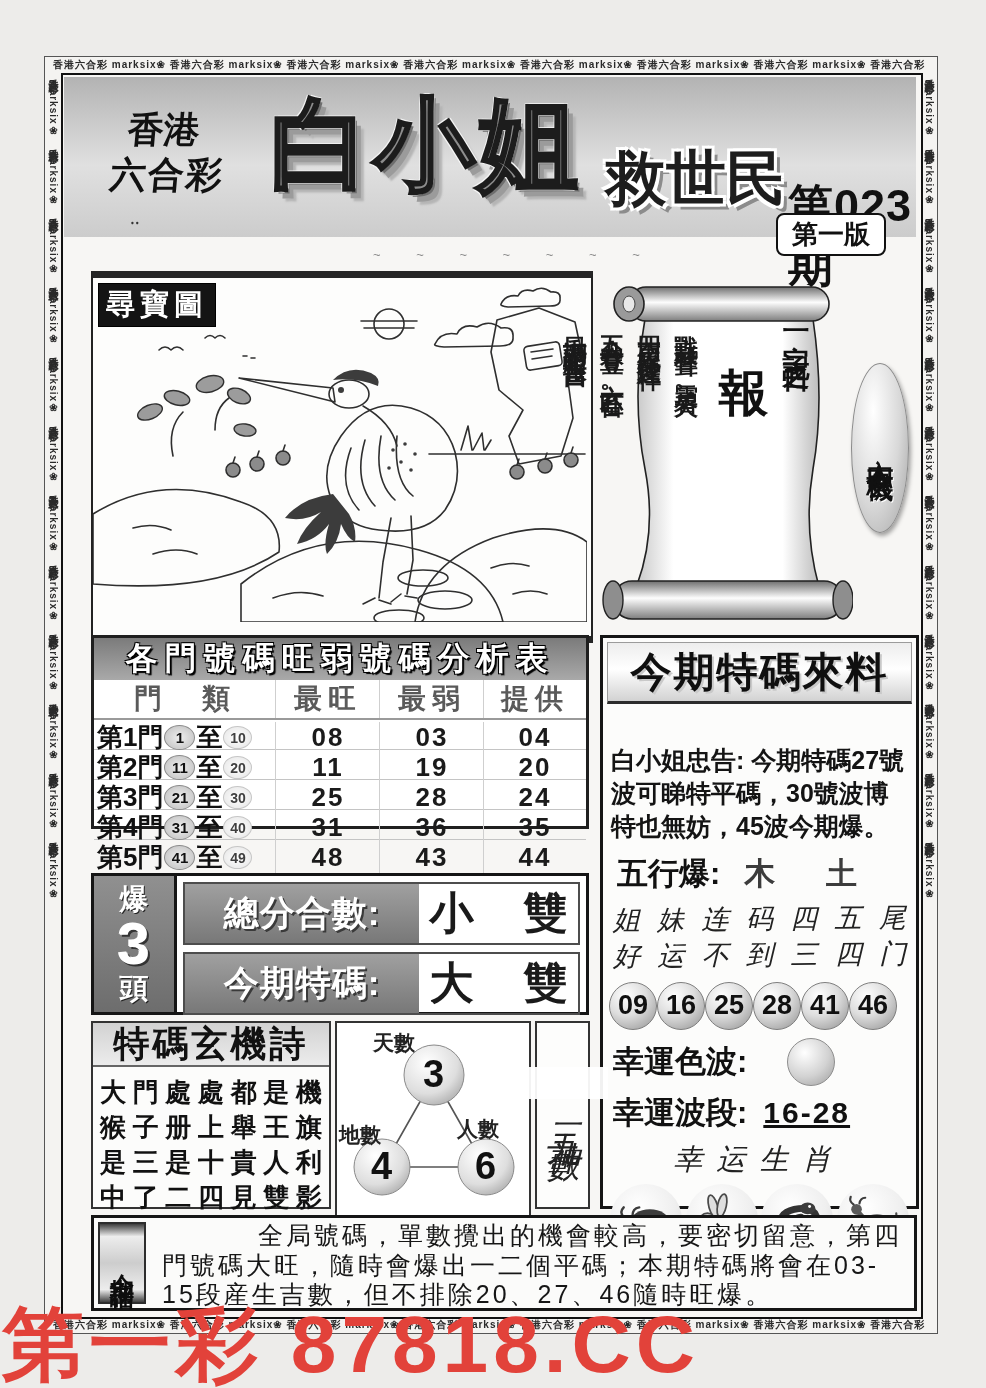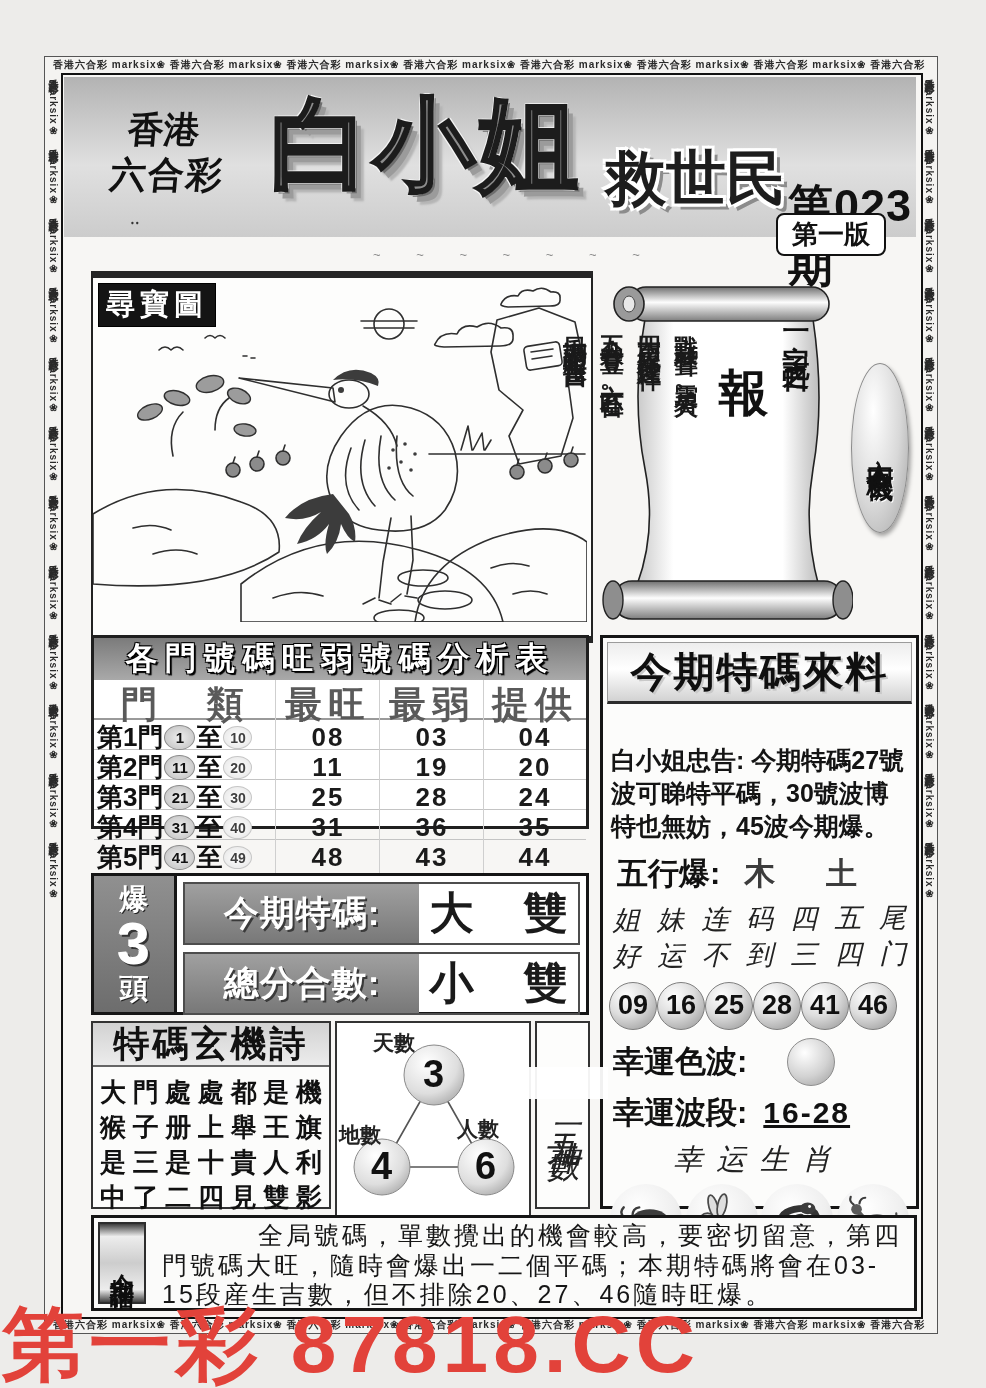--- a/index.html
+++ b/index.html
@@ -40,21 +40,21 @@
   .scolHead .bigChar{font-size:50px;letter-spacing:0;display:block;margin-top:10px;}
   .badge{left:788px;top:288px;width:56px;height:168px;border-radius:50%;border:1px solid #8a8a8a;
     background:radial-gradient(ellipse at 38% 28%,#ffffff,#d8d8d8 55%,#a2a2a2);box-shadow:2px 3px 4px rgba(0,0,0,.35);
     display:flex;align-items:center;justify-content:center;writing-mode:vertical-rl;font-size:27px;font-weight:bold;letter-spacing:5px;color:#111;
     text-shadow:1px 1px 0 #fff;}
 
   
   .tableBox{left:28px;top:560px;width:498px;height:194px;border:3px solid #1f1f1f;background:#fff;box-sizing:border-box;}
   .tableTitle{height:42px;background:linear-gradient(180deg,#7b7b7b,#a9a9a9);color:#fff;font-size:32px;font-weight:bold;letter-spacing:7px;
     display:flex;align-items:center;justify-content:center;text-shadow:-1px -1px 0 #000,1px -1px 0 #000,-1px 1px 0 #000,2px 2px 1px #000;}
-  .tableHead{display:grid;grid-template-columns:182px 104px 104px 102px;height:38px;align-items:center;border-bottom:2px solid #9a9a9a;color:#5a5a5a;font-weight:bold;font-size:37px;}
+  .tableHead{display:grid;grid-template-columns:182px 104px 104px 102px;height:38px;align-items:center;border-bottom:2px solid #9a9a9a;color:#5a5a5a;font-weight:bold;font-size:28px;}
   .tableHead div{text-align:center;letter-spacing:6px;}
   .tRow{display:grid;grid-template-columns:182px 104px 104px 102px;height:29px;align-items:center;border-bottom:1px solid #c4c4c4;font-weight:bold;}
   .tRow:last-child{border-bottom:none;}
   .gateCell{display:flex;align-items:center;gap:1px;padding-left:3px;font-size:26px;}
   .circleNum{flex:none;width:29px;height:23px;border-radius:50%;background:radial-gradient(#efefef,#bdbdbd);border:1px solid #8b8b8b;
     font-size:15px;display:flex;align-items:center;justify-content:center;}
   .toNum{flex:none;width:27px;height:21px;border-radius:50%;background:radial-gradient(#fff,#e4e4e4);border:1px solid #c6c6c6;color:#3f3f3f;
     font-size:14px;display:flex;align-items:center;justify-content:center;}
   .vCell{text-align:center;font-size:26px;letter-spacing:2px;color:#1b1b1b;}
   .colSep2,.colSep3,.colSep4{box-shadow:-1px 0 0 #cfcfcf;}
@@ -320,26 +320,26 @@
       </div>
 
       <div class="abs burstBox">
         <div class="burstLeft">
           <span class="bc">爆</span>
           <span class="bn">3</span>
           <span class="bc">頭</span>
         </div>
         <div class="burstRight">
             <div class="burstRow">
+              <div class="burstLabel">總分合數:</div>
+              <div class="burstValue">小 雙</div>
+            </div>
+            <div class="burstRow">
               <div class="burstLabel">今期特碼:</div>
               <div class="burstValue">大 雙</div>
-            </div>
-            <div class="burstRow">
-              <div class="burstLabel">總分合數:</div>
-              <div class="burstValue">小 雙</div>
             </div>
           </div>
       </div>
 
       <div class="abs poemBox">
         <div class="poemTitle">特碼玄機詩</div>
         <div class="poemLines">
             <div class="poemLine">
               <span>大</span>
               <span>門</span>

